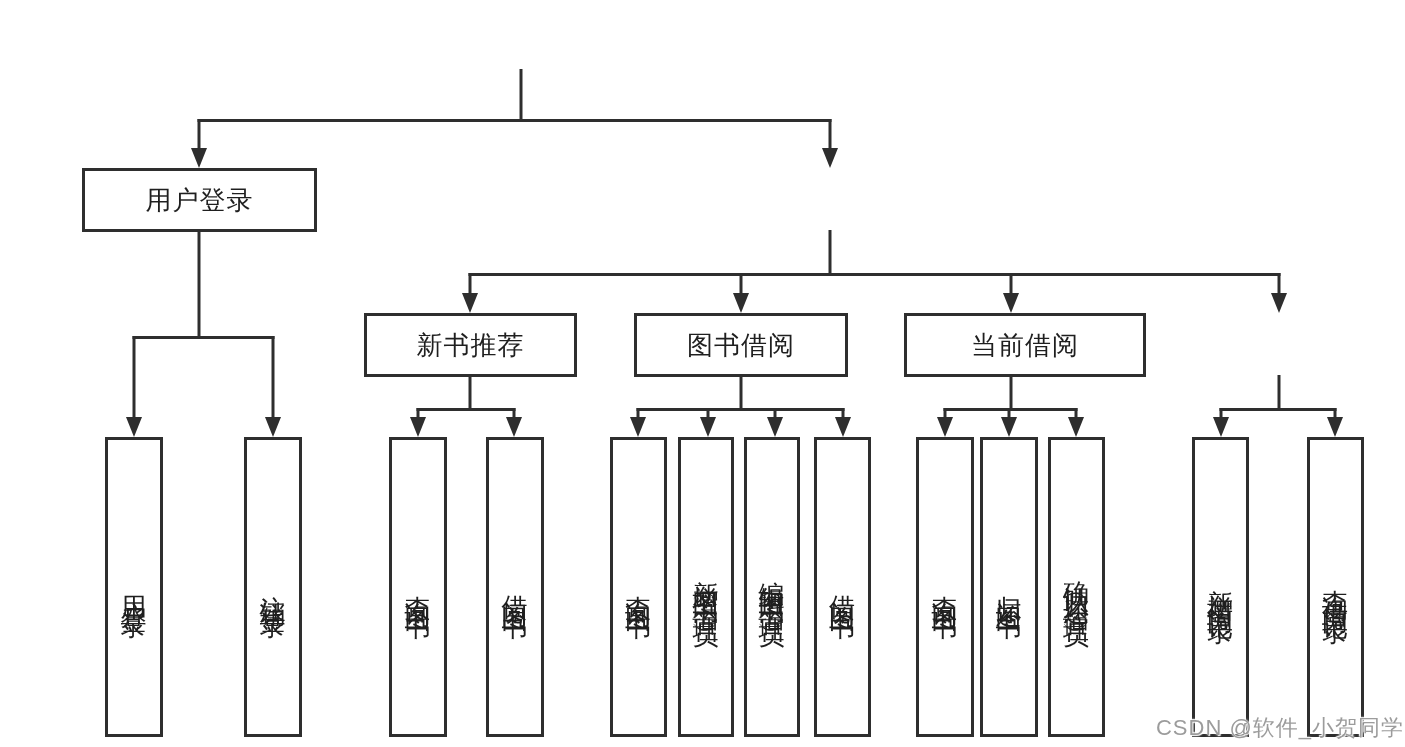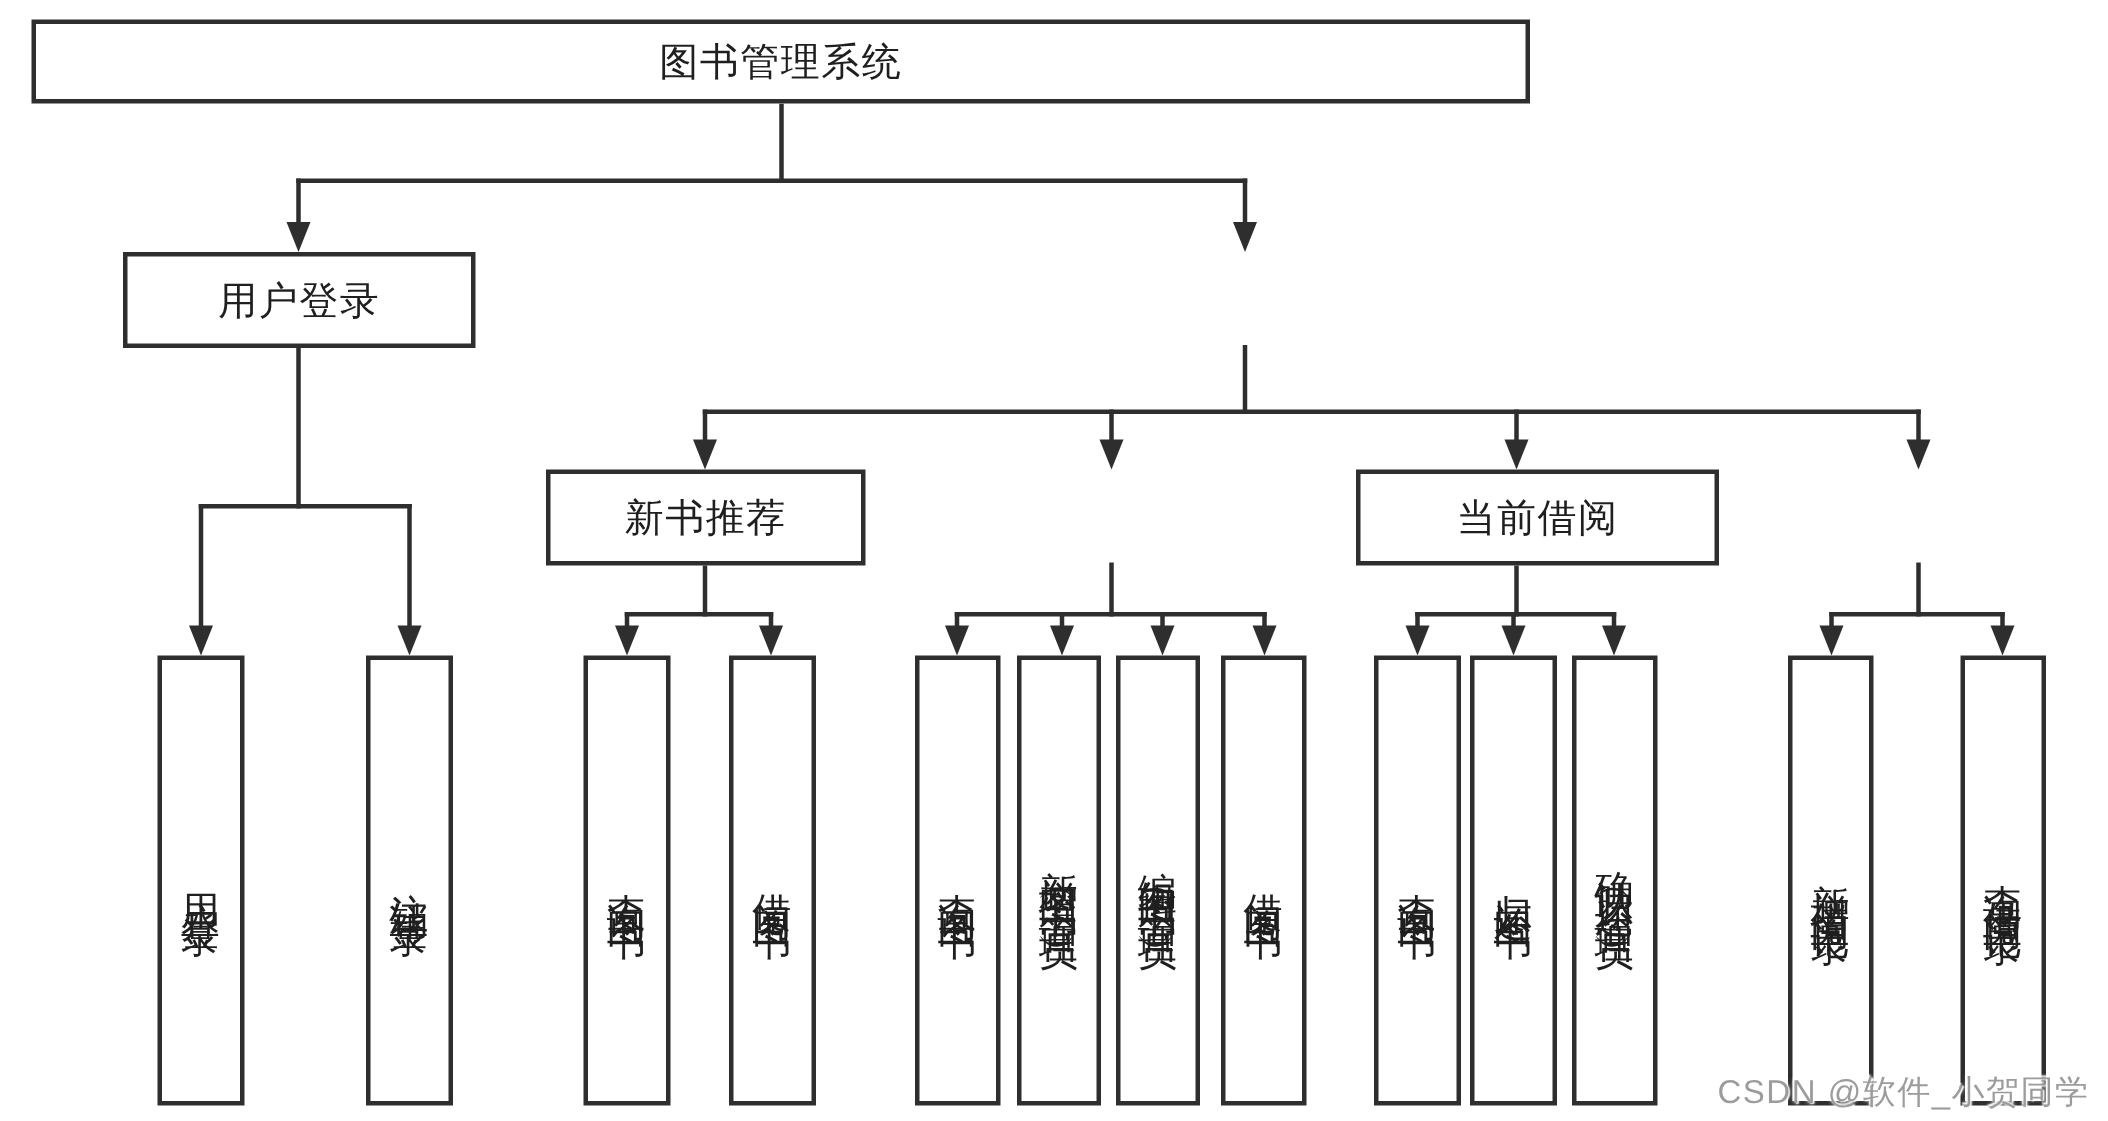--- a/index.html
+++ b/index.html
@@ -38,21 +38,21 @@
   .node.vert .lbl {
     writing-mode: vertical-rl;
     text-orientation: mixed;
     white-space: normal;
     letter-spacing: 6px;
     line-height: 1;
     font-size: 26px;
   }
   .watermark {
     position: absolute;
-    right: 12px;
+    right: 1px;
     top: 713px;
     z-index: 5;
     font-size: 22px;
     color: #9c9c9c;
     letter-spacing: 1px;
     text-shadow: 0 0 3px #ffffff, 1px 1px 1px #ffffff, -1px -1px 1px #ffffff;
     white-space: nowrap;
   }
 </style>
 </head>
@@ -108,30 +108,30 @@
       <line x1="1009" y1="408" x2="1009" y2="421" stroke="#2e2e2e" stroke-width="3"></line>
       <polygon points="1001,417 1017,417 1009,437" fill="#2e2e2e"></polygon>
       <line x1="1076" y1="408" x2="1076" y2="421" stroke="#2e2e2e" stroke-width="3"></line>
       <polygon points="1068,417 1084,417 1076,437" fill="#2e2e2e"></polygon>
       <line x1="1221" y1="408" x2="1221" y2="421" stroke="#2e2e2e" stroke-width="3"></line>
       <polygon points="1213,417 1229,417 1221,437" fill="#2e2e2e"></polygon>
       <line x1="1335" y1="408" x2="1335" y2="421" stroke="#2e2e2e" stroke-width="3"></line>
       <polygon points="1327,417 1343,417 1335,437" fill="#2e2e2e"></polygon>
     </svg>
 
-  <div class="node" style="left:21px;top:13px;width:999px;height:56px">
-    <span class="lbl">图书管理系统</span>
-  </div>
 
   <div class="node" style="left:82px;top:168px;width:235px;height:64px">
     <span class="lbl">用户登录</span>
   </div>
 
   <div class="node" style="left:364px;top:313px;width:213px;height:64px">
     <span class="lbl">新书推荐</span>
+  </div>
+  <div class="node" style="left:634px;top:313px;width:214px;height:64px">
+    <span class="lbl">图书借阅</span>
   </div>
   <div class="node" style="left:904px;top:313px;width:242px;height:64px">
     <span class="lbl">当前借阅</span>
   </div>
 
   <div class="node vert" style="left:105px;top:437px;width:58px;height:300px">
     <span class="lbl">用户登录</span>
   </div>
   <div class="node vert" style="left:244px;top:437px;width:58px;height:300px">
     <span class="lbl">注销登录</span>

